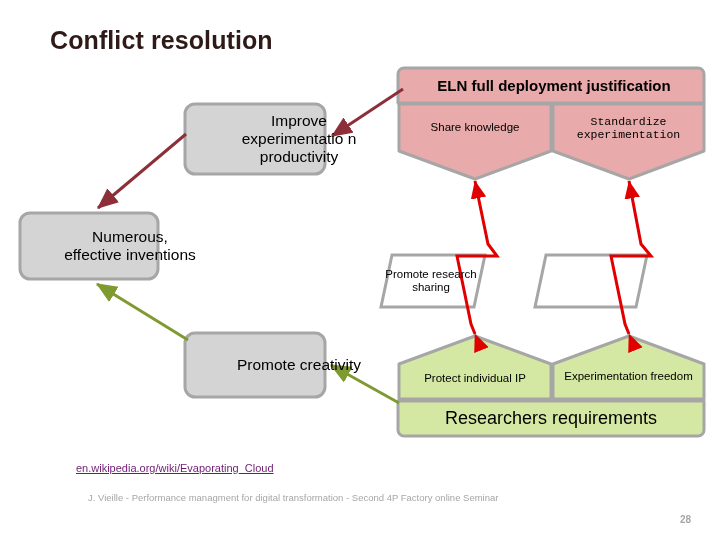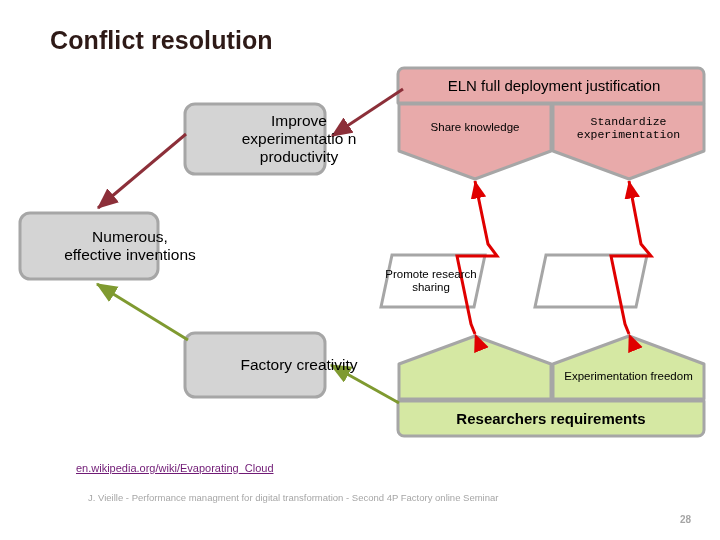--- a/index.html
+++ b/index.html
@@ -52,29 +52,29 @@
     justify-content: center;
     text-align: center;
     color: #000000;
     line-height: 1.16;
   }
 
   
   .gbox-text { font-size: 15.5px; padding-left: 44px; }
 
   
-  .pink-banner-text { font-size: 15px; font-weight: normal; }
+  .pink-banner-text { font-size: 15px; font-weight: bold; }
   .pink-cell-text   { font-size: 11.5px; }
 
   
   .para-text { font-size: 11.5px; }
 
   
   .green-cell-text   { font-size: 11.5px; }
-  .green-banner-text { font-size: 15px; font-weight: bold; }
+  .green-banner-text { font-size: 18px; font-weight: normal; }
 
   
   .source-link {
     position: absolute;
     left: 76px;
     top: 462px;
     font-size: 11px;
     color: #701a75;
     text-decoration: underline;
     white-space: nowrap;
@@ -192,31 +192,32 @@
      Standardize experimentation --&gt;
     <g>
       <path d="M629,334 L625,324 L611,256 L651,256 L641,244 L629,181" fill="none" stroke="#e00000" stroke-width="3" stroke-linejoin="miter" marker-start="url(#ah-red-s)" marker-end="url(#ah-red-e)"></path>
     </g>
   </svg>
 
   <div class="lbl gbox-text" style="left:185px; top:104px; width:140px; height:70px;">Improve experimentatio n productivity</div>
 
   <div class="lbl gbox-text" style="left:20px; top:213px; width:132px; height:66px;">Numerous, effective inventions</div>
 
-  <div class="lbl gbox-text" style="left:185px; top:333px; width:140px; height:64px;">Factory creativity</div>
+  <div class="lbl gbox-text" style="left:185px; top:333px; width:140px; height:64px;">Promote creativity</div>
 
   <div class="lbl pink-banner-text" style="left:404px; top:68px; width:300px; height:35px;">ELN full deployment justification</div>
 
   <div class="lbl pink-cell-text" style="left:399px; top:106px; width:152px; height:44px;">Share knowledge</div>
 
   <div class="lbl pink-cell-text" style="left:553px; top:106px; width:151px; height:44px;font-family:Liberation Mono, monospace;">Standardize experimentation</div>
 
   <div class="lbl para-text" style="left:384px; top:255px; width:94px; height:52px;">Promote research sharing</div>
 
 
+  <div class="lbl green-cell-text" style="left:399px; top:358px; width:152px; height:42px;">Protect individual IP</div>
 
   <div class="lbl green-cell-text" style="left:553px; top:354px; width:151px; height:46px;">Experimentation freedom</div>
 
   <div class="lbl green-banner-text" style="left:398px; top:401px; width:306px; height:35px;">Researchers requirements</div>
 
   <a class="source-link" href="#">en.wikipedia.org/wiki/Evaporating_Cloud</a>
 
   <div class="footer-note">J. Vieille - Performance managment for digital transformation - Second 4P Factory online Seminar</div>
 
   <div class="footer-page">28</div>

